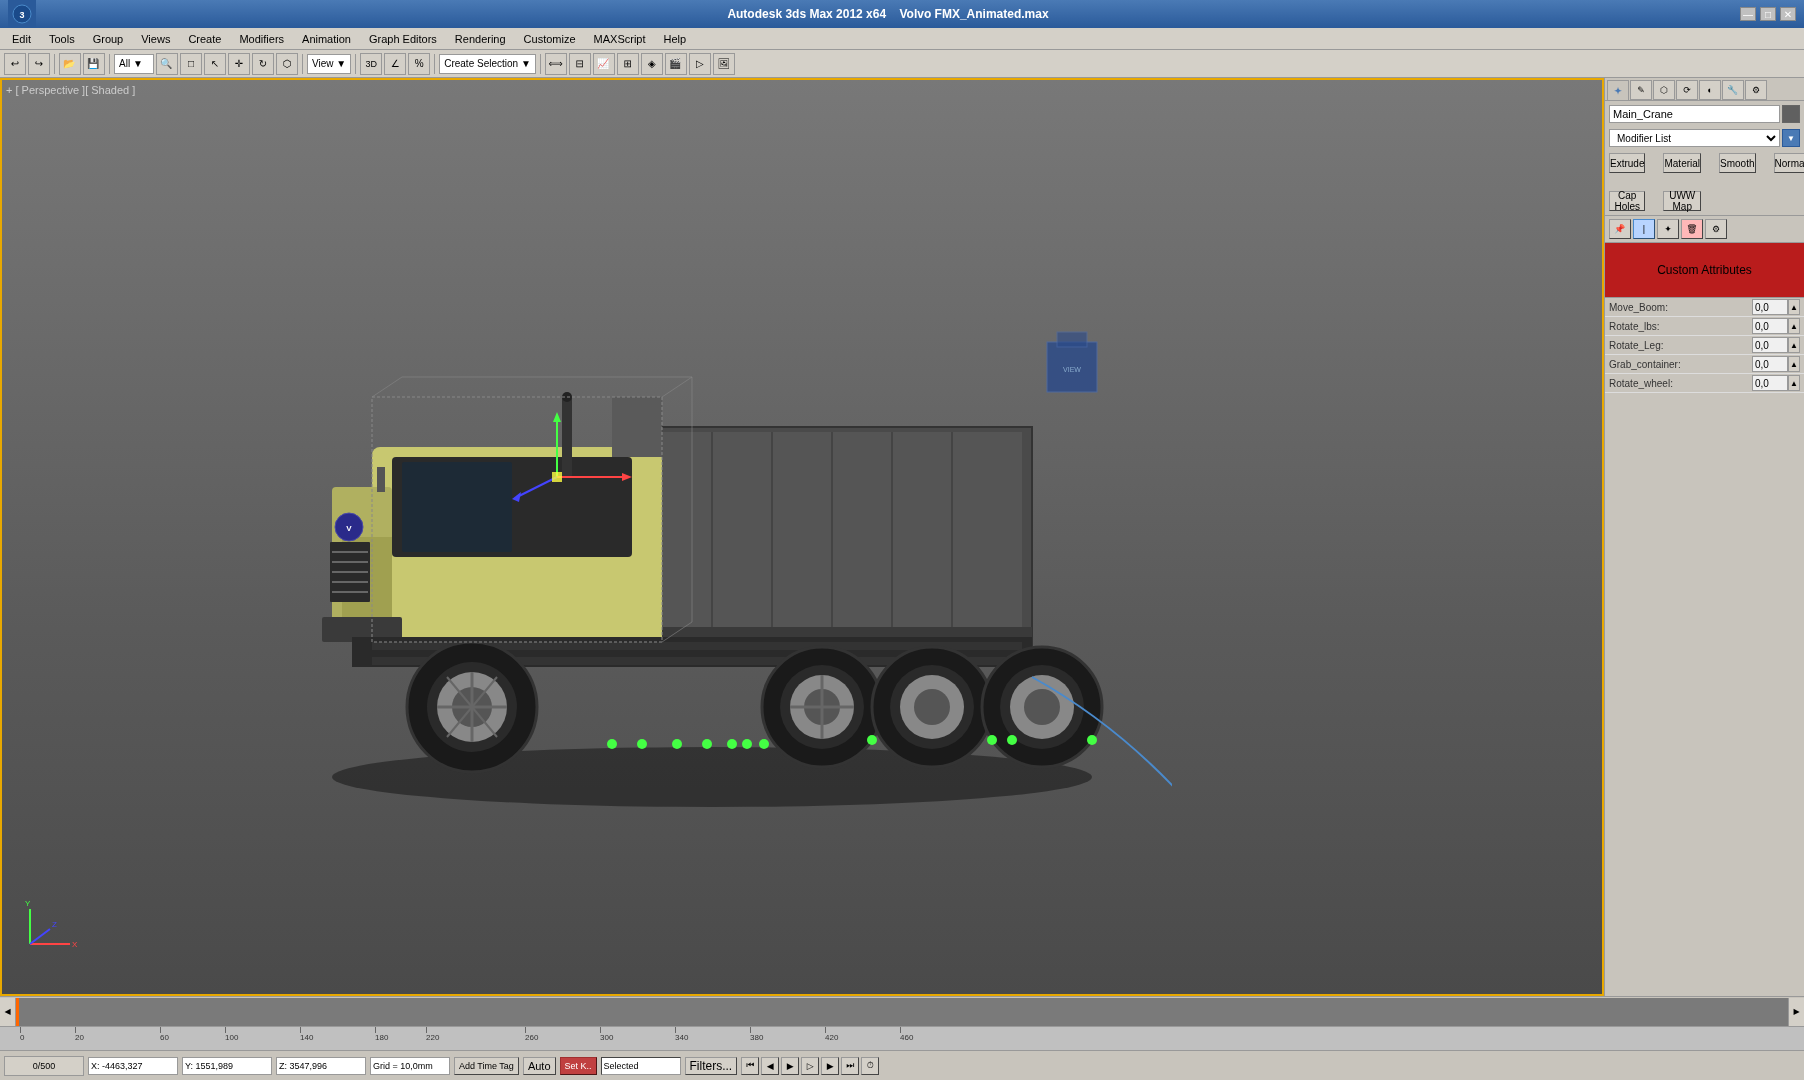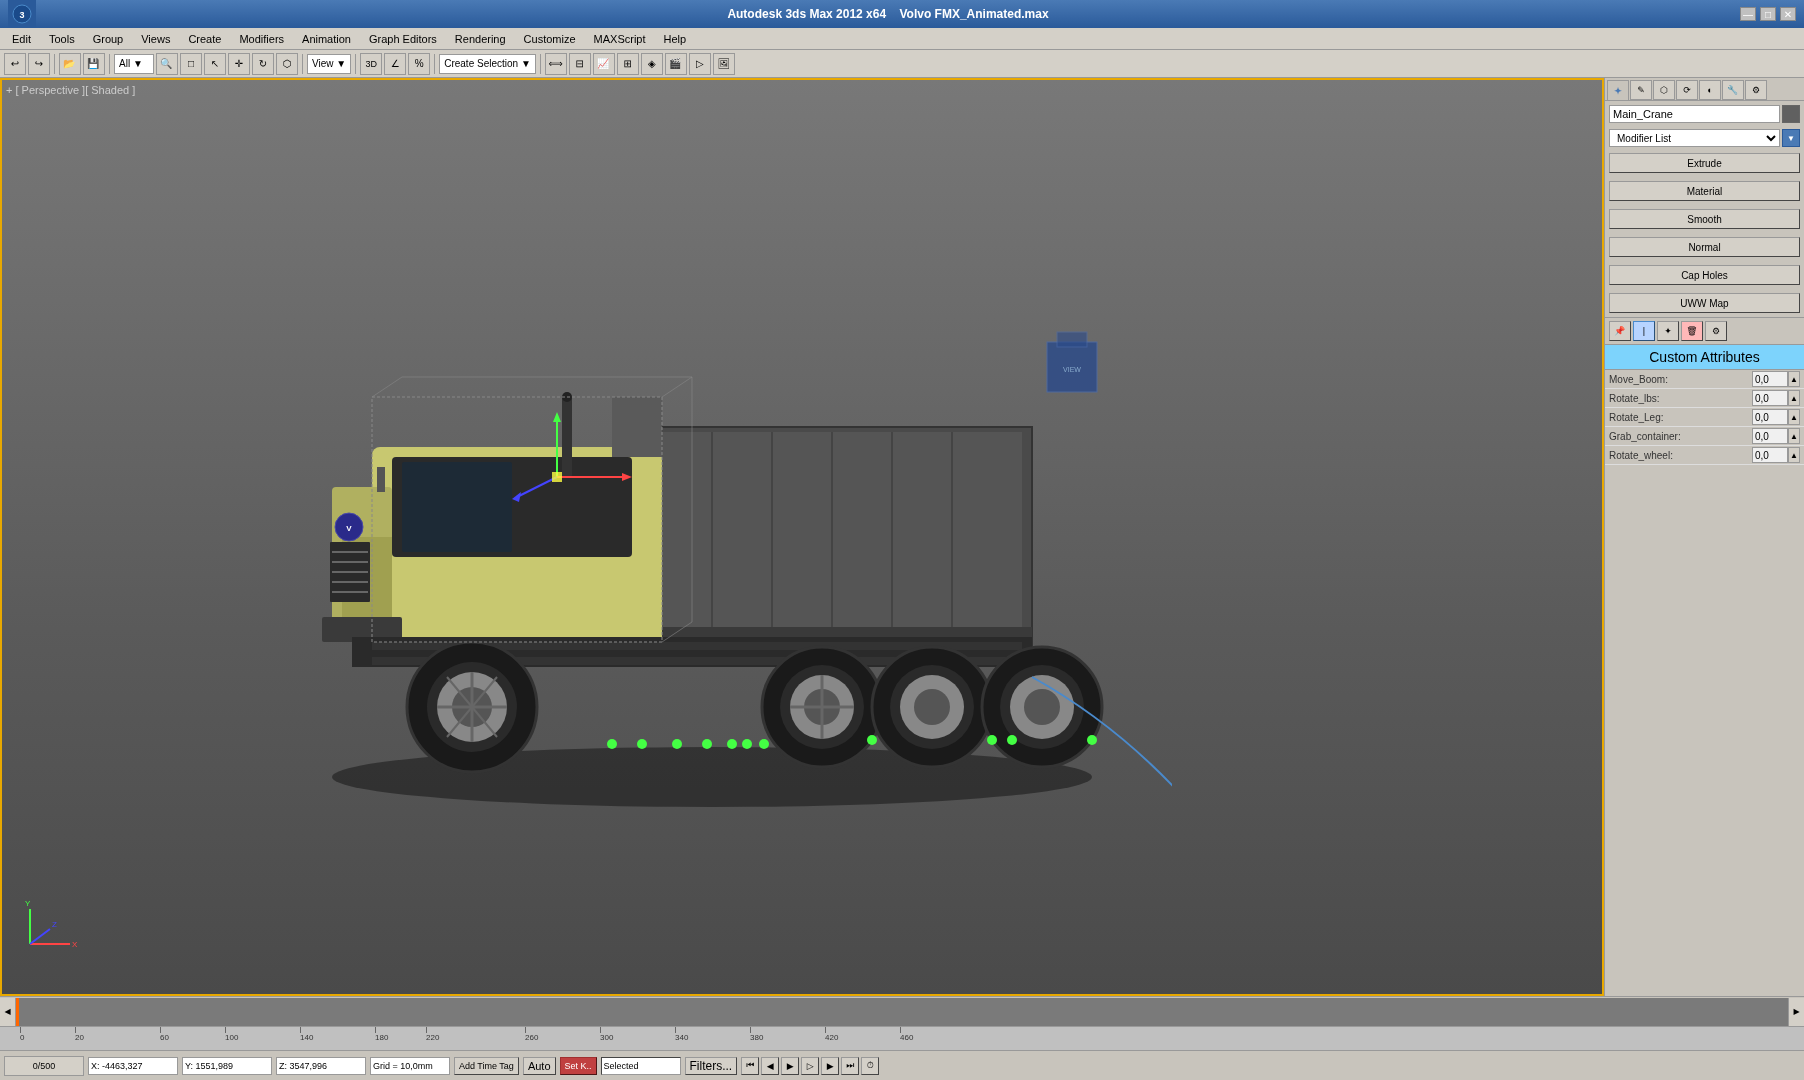--- a/index.html
+++ b/index.html
@@ -154,22 +154,22 @@
       width: 18px; height: 18px;
       background: #4a7ab5; border: 1px solid #2a5a9a;
       display: flex; align-items: center; justify-content: center;
       color: white; font-size: 8px; cursor: pointer;
     }
 
     
     #modifier-buttons {
       padding: 4px;
       display: grid;
-      grid-template-columns: 1fr;
-      gap: 8px;
+      grid-template-columns: 1fr 1fr 1fr 1fr;
+      gap: 18px;
     }
     .mod-btn {
       height: 20px;
       background: #d4d0c8;
       border: 1px outset #999;
       font-size: 10px; cursor: pointer;
       display: flex; align-items: center; justify-content: center;
     }
 
     
@@ -205,24 +205,24 @@
       font-size: 9px; cursor: pointer;
     }
 
     
     #custom-attrs {
       flex: 1;
       overflow-y: auto;
       padding: 0;
     }
     #custom-attrs-header {
-      background: #7dd3fc;
+      background: #b91c1c;
       text-align: center;
-      padding: 4px;
-      font-size: 14px;
+      padding: 20px;
+      font-size: 12px;
       border-bottom: 1px solid #999;
     }
     .attr-row {
       display: flex;
       align-items: center;
       padding: 1px 4px;
       border-bottom: 1px solid #ddd;
     }
     .attr-label {
       flex: 1; font-size: 10px;

